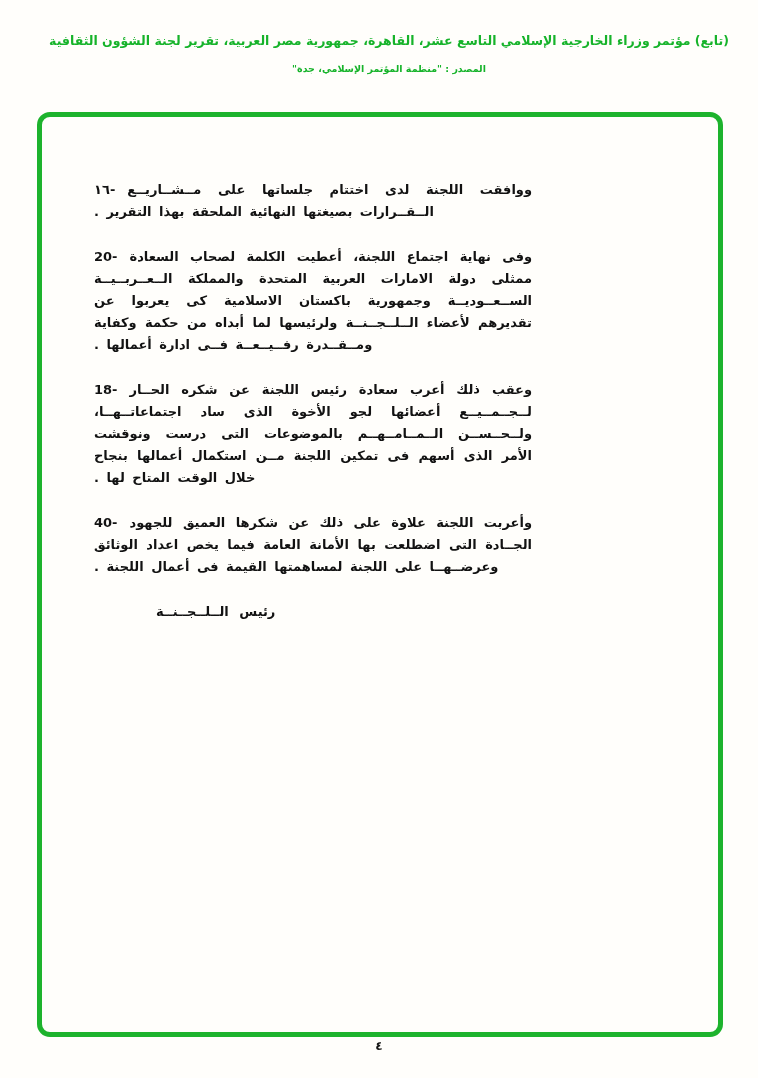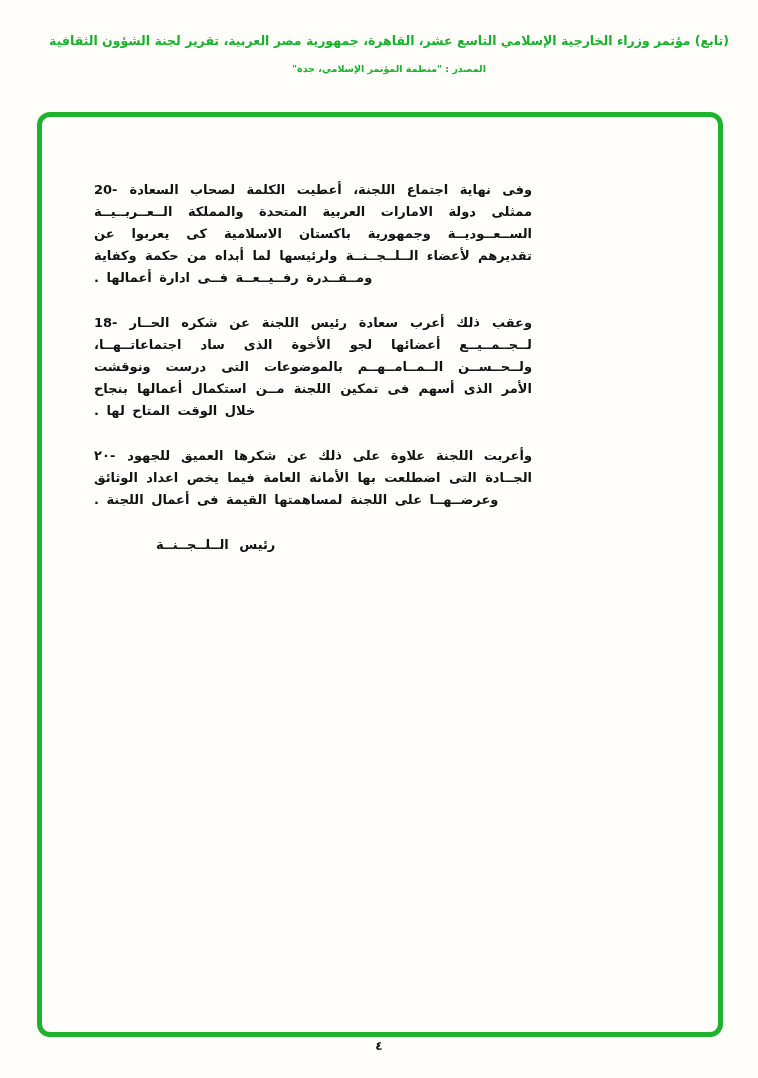--- a/index.html
+++ b/index.html
@@ -102,34 +102,38 @@
 <div class="page">
 
   <div class="header">
     <div class="header-title">(تابع) مؤتمر وزراء الخارجية الإسلامي التاسع عشر، القاهرة، جمهورية مصر العربية، تقرير لجنة الشؤون الثقافية</div>
     <div class="header-source">المصدر :  "منظمة المؤتمر الإسلامي، جدة"</div>
   </div>
 
   <div class="green-frame">
     <div class="content">
 
+      <p class="para">
+        <span class="para-num">١٦-</span>
+        <span class="para-text">ووافقت اللجنة لدى اختتام جلساتها على مــشــاريــع الــقــرارات بصيغتها النهائية الملحقة بهذا التقرير .</span>
+      </p>
 
 
       <p class="para">
         <span class="para-num">20-</span>
         <span class="para-text">وفى نهاية اجتماع اللجنة، أعطيت الكلمة لصحاب السعادة ممثلى دولة الامارات العربية المتحدة والمملكة الــعــربــيــة الســعــوديــة وجمهورية باكستان الاسلامية كى يعربوا عن تقديرهم لأعضاء الــلــجــنــة ولرئيسها لما أبداه من حكمة وكفاية ومــقــدرة رفــيــعــة فــى ادارة أعمالها .</span>
       </p>
 
       <p class="para">
         <span class="para-num">18-</span>
         <span class="para-text">وعقب ذلك أعرب سعادة رئيس اللجنة عن شكره الحــار لــجــمــيــع أعضائها لجو الأخوة الذى ساد اجتماعاتــهــا، ولــحــســن الــمــامــهــم بالموضوعات التى درست ونوقشت الأمر الذى أسهم فى تمكين اللجنة مــن استكمال أعمالها بنجاح خلال الوقت المتاح لها .</span>
       </p>
 
       <p class="para">
-        <span class="para-num">٢٠-</span>
+        <span class="para-num">40-</span>
         <span class="para-text">وأعربت اللجنة علاوة على ذلك عن شكرها العميق للجهود الجــادة التى اضطلعت بها الأمانة العامة فيما يخص اعداد الوثائق وعرضــهــا على اللجنة لمساهمتها القيمة فى أعمال اللجنة .</span>
       </p>
 
       <div class="signature">رئيس الــلــجــنــة</div>
 
     </div>
   </div>
 
   <div class="page-number">٤</div>
 

